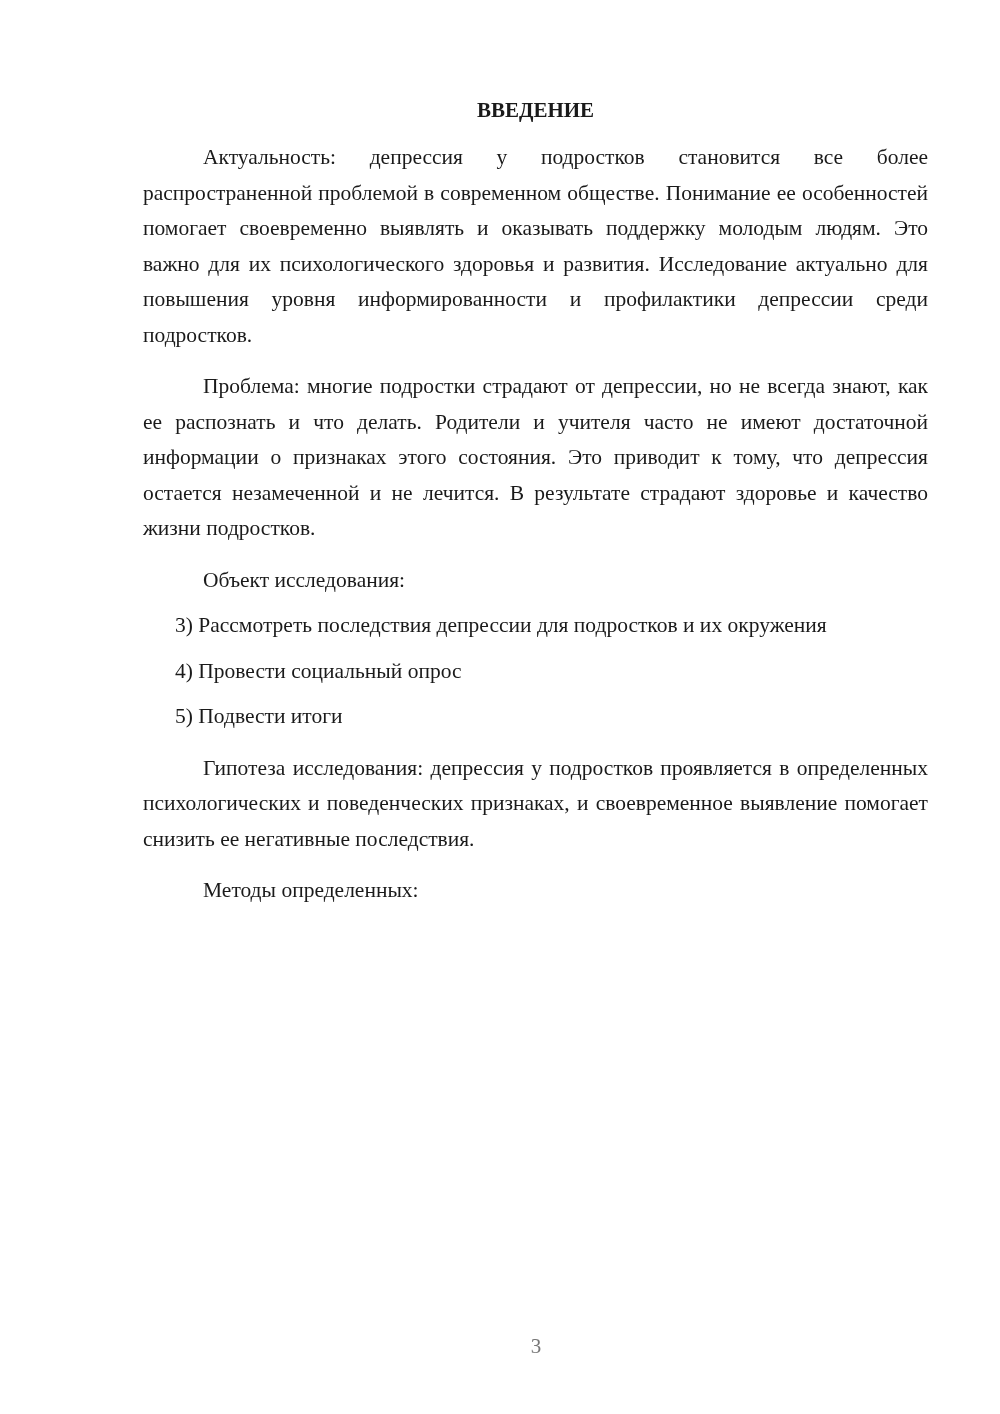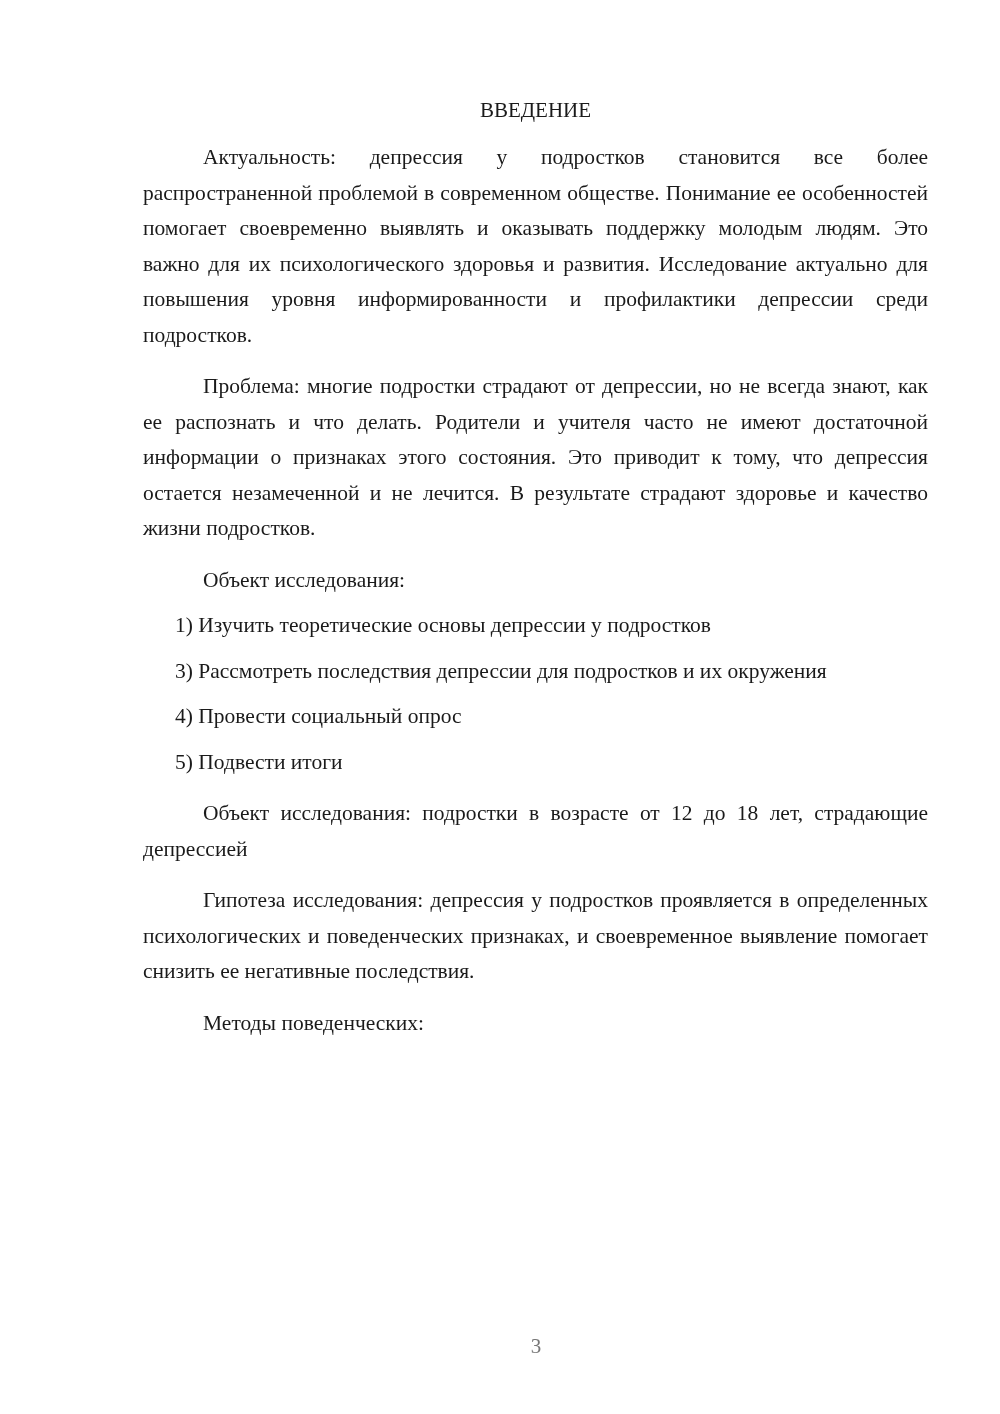--- a/index.html
+++ b/index.html
@@ -16,21 +16,21 @@
       color: #1a1a1a;
     }
     .page {
       position: absolute;
       left: 143px;
       top: 96px;
       width: 785px;
     }
     .heading {
       text-align: center;
-      font-weight: normal;
+      font-weight: bold;
       font-size: 21px;
       line-height: 28px;
       margin: 0 0 16px 0;
       padding-left: 0;
     }
     .para {
       font-size: 21.5px;
       line-height: 35.5px;
       text-align: justify;
       text-indent: 60px;
@@ -60,27 +60,25 @@
   <h1 class="heading">ВВЕДЕНИЕ</h1>
 
   <p class="para">Актуальность: депрессия у подростков становится все более распространенной проблемой в современном обществе. Понимание ее особенностей помогает своевременно выявлять и оказывать поддержку молодым людям. Это важно для их психологического здоровья и развития. Исследование актуально для повышения уровня информированности и профилактики депрессии среди подростков.</p>
 
   <p class="para">Проблема: многие подростки страдают от депрессии, но не всегда знают, как ее распознать и что делать. Родители и учителя часто не имеют достаточной информации о признаках этого состояния. Это приводит к тому, что депрессия остается незамеченной и не лечится. В результате страдают здоровье и качество жизни подростков.</p>
 
 
   <p class="para">Объект исследования:</p>
 
   <div>
-    <p class="task">1) Изучить теоретические основы депрессии у подростков</p>
     <p class="task">3) Рассмотреть последствия депрессии для подростков и их окружения</p>
     <p class="task">4) Провести социальный опрос</p>
     <p class="task">5) Подвести итоги</p>
   </div>
 
-  <p class="para">Объект исследования: подростки в возрасте от 12 до 18 лет, страдающие депрессией</p>
 
 
   <p class="para">Гипотеза исследования: депрессия у подростков проявляется в определенных психологических и поведенческих признаках, и своевременное выявление помогает снизить ее негативные последствия.</p>
 
-  <p class="para">Методы поведенческих:</p>
+  <p class="para">Методы определенных:</p>
 </div>
 
 <div class="page-number">3</div>
 
 </body></html>

